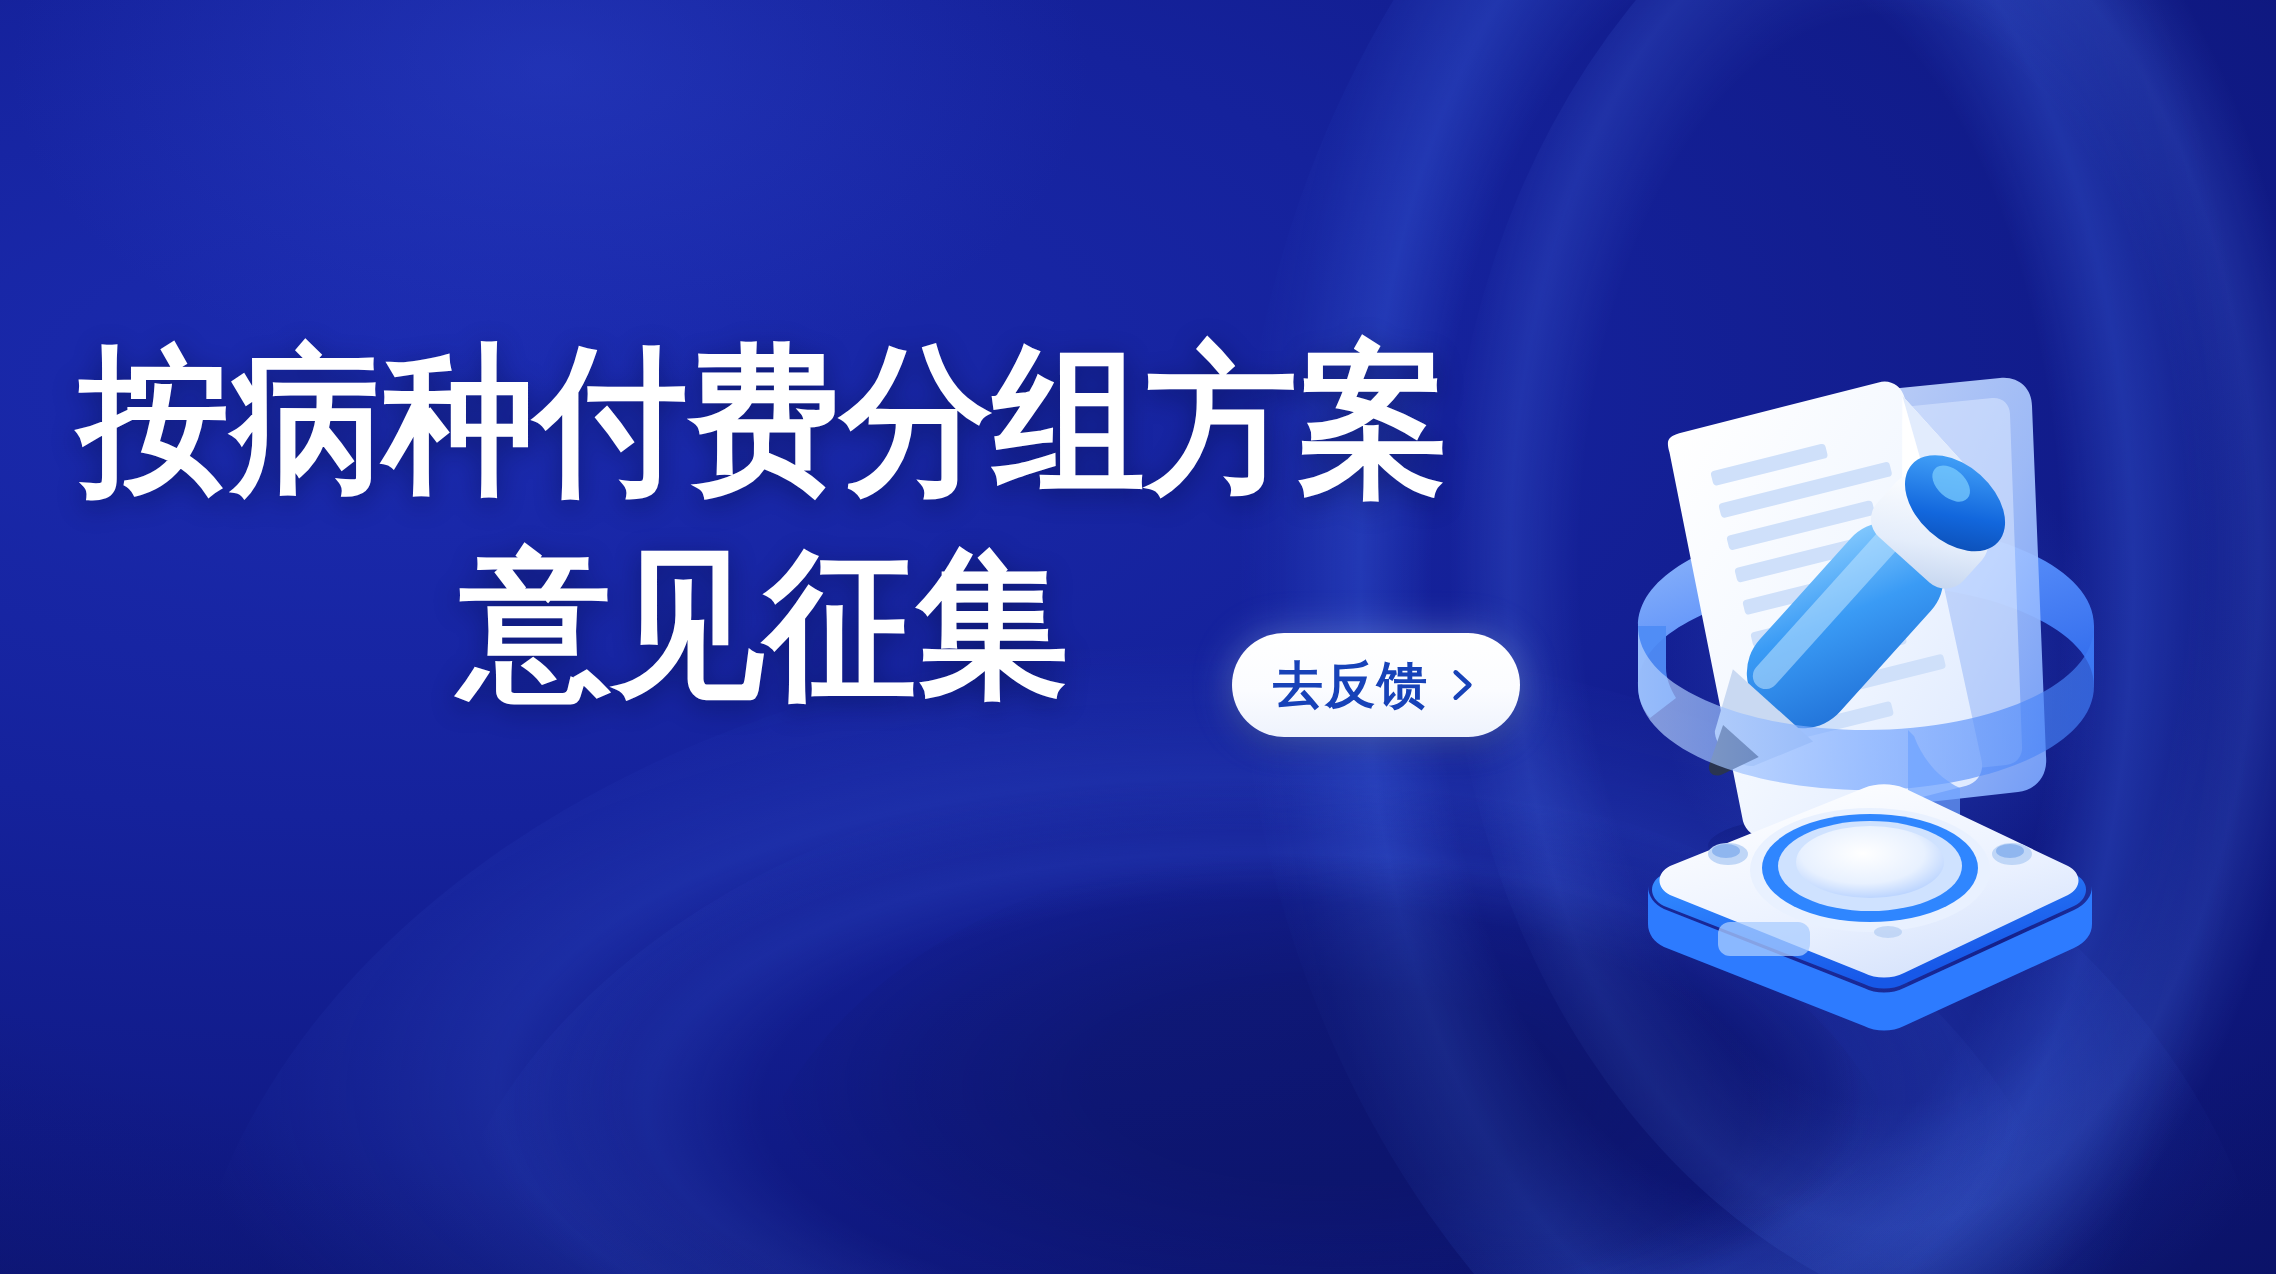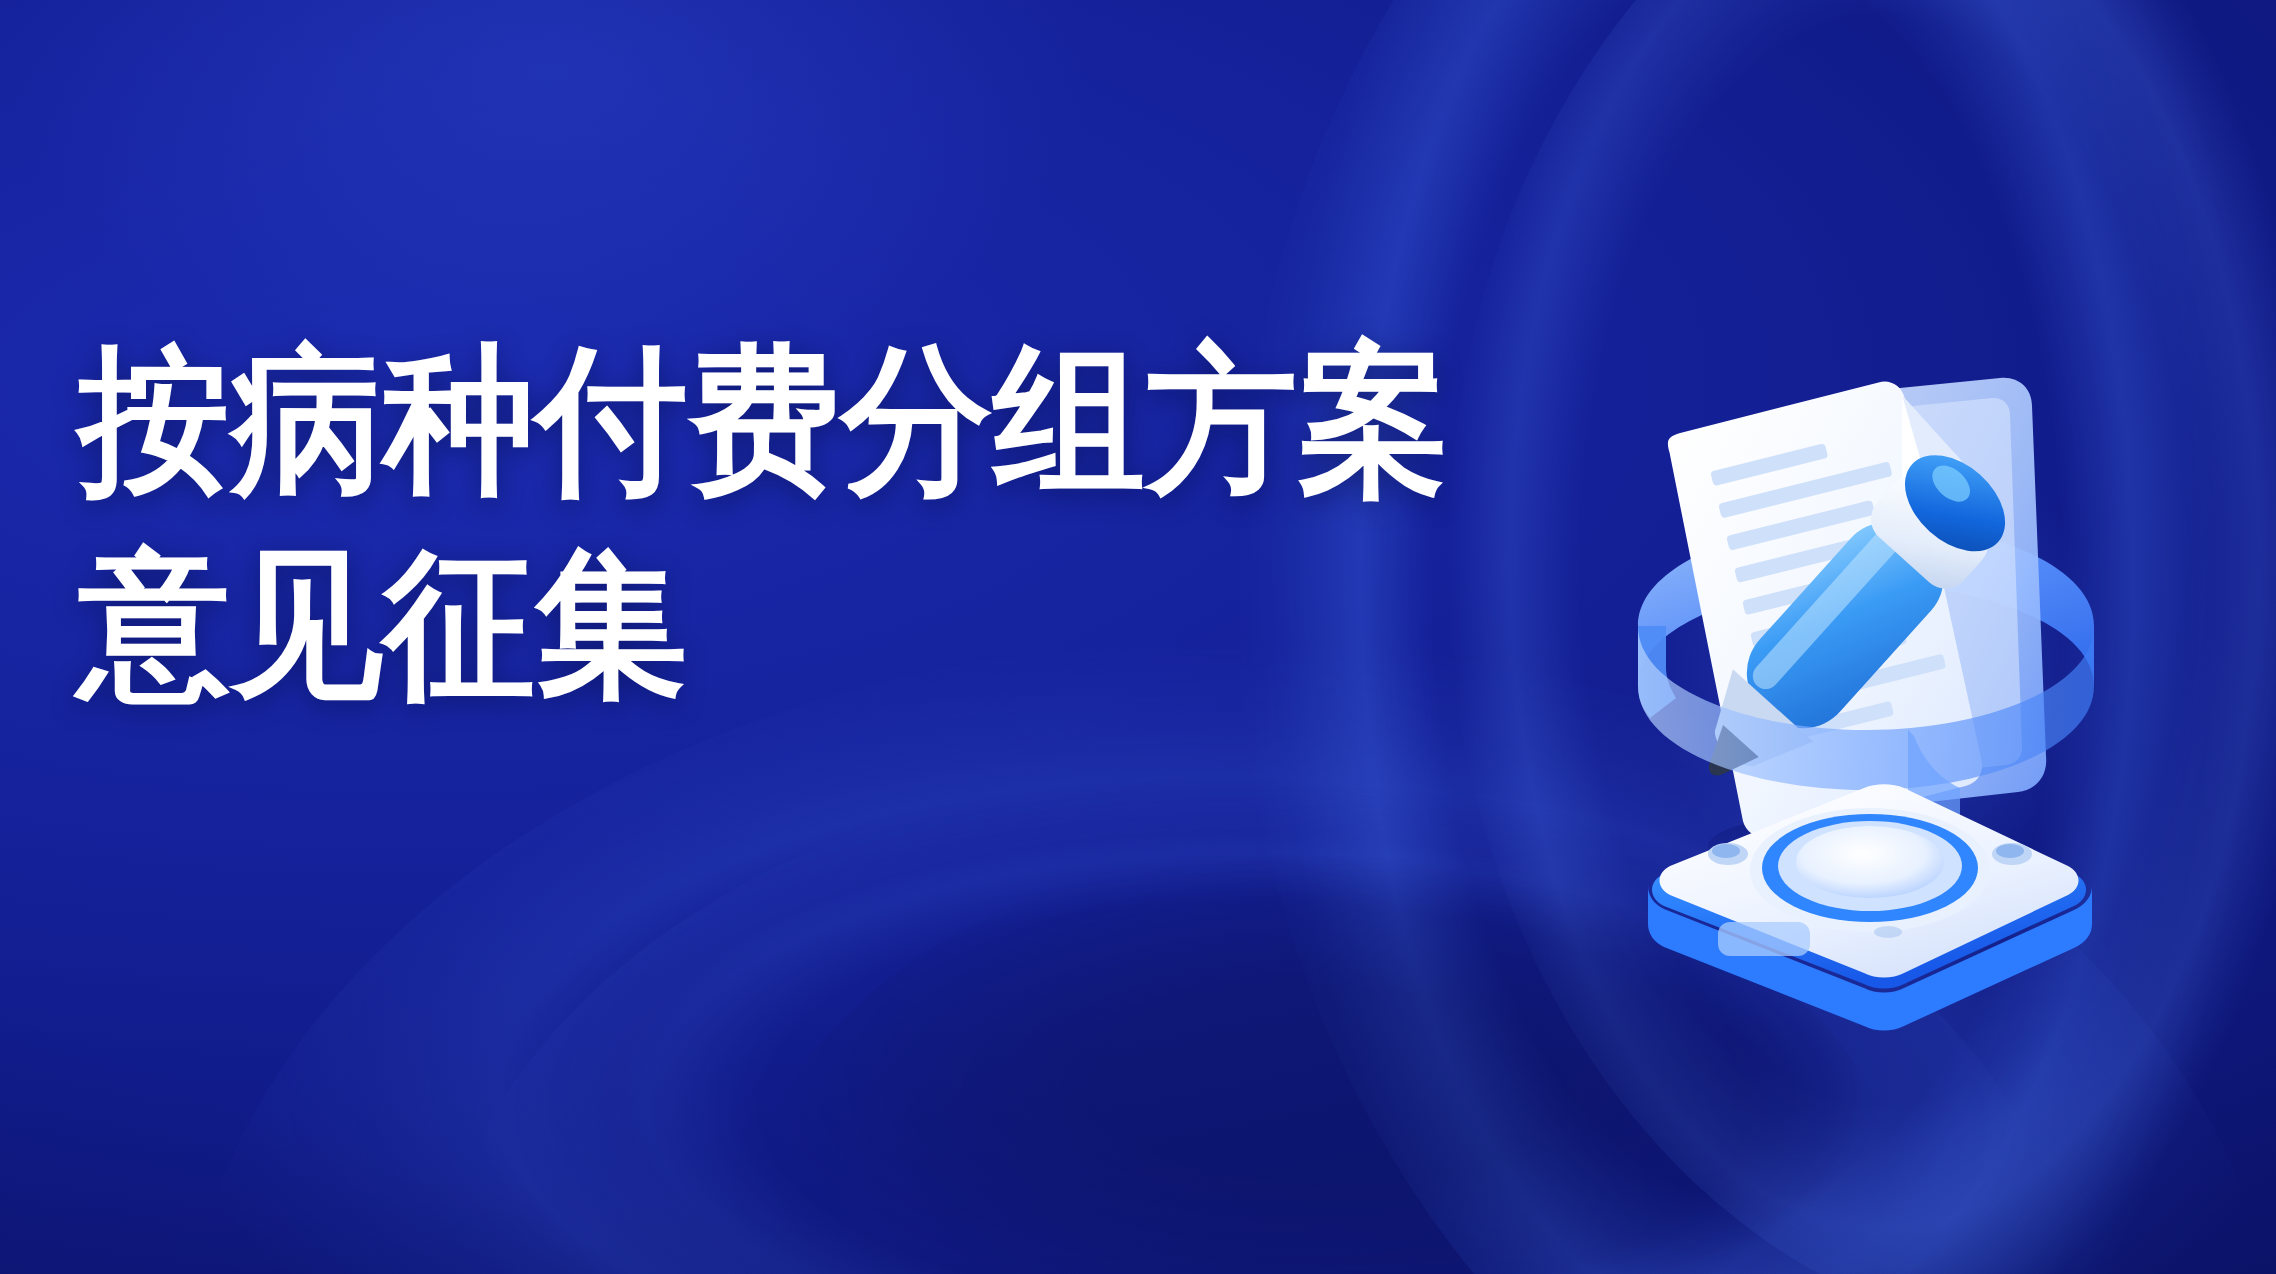--- a/index.html
+++ b/index.html
@@ -5,20 +5,21 @@
   * { margin:0; padding:0; box-sizing:border-box; }
   html,body { width:2276px; height:1274px; overflow:hidden; background:#0d1a7a; }
   body { font-family:"Liberation Sans","DejaVu Sans",sans-serif; }
 
   .banner{
     position:relative;
     width:2276px; height:1274px;
     overflow:hidden;
     background:
       radial-gradient(120% 90% at 18% 30%, #1b2bb0 0%, #15229c 38%, #101a86 68%, #0c1470 100%);
+    text-align: center;
   }
 
   
   .bg-layer{ position:absolute; inset:0; overflow:hidden; pointer-events:none; }
 
   .arc{ position:absolute; border-radius:50%; border-style:solid; border-color:transparent; }
 
   
   .arc-right{
     width:1700px; height:2000px;
@@ -129,20 +130,26 @@
     <div class="arc arc-low2"></div>
     <div class="arc arc-low3"></div>
     <div class="vignette"></div>
   </div>
 
   <div class="headline">
     <span class="line">按病种付费分组方案</span>
     <span class="line">意见征集</span>
   </div>
 
+  <div class="cta" role="button">
+    <span class="cta-label">去反馈</span>
+    <svg class="cta-chev" viewBox="0 0 32 32" aria-hidden="true">
+      <path d="M10 4 L23 16 L10 28" fill="none" stroke="#1742b8" stroke-width="4.2" stroke-linecap="round" stroke-linejoin="round"></path>
+    </svg>
+  </div>
 
   <div class="halo"></div>
 
   <div class="illus">
     <svg viewBox="0 0 520 700" xmlns="http://www.w3.org/2000/svg">
       <defs>
         <linearGradient id="gFolder" x1="0" y1="0" x2="1" y2="1">
           <stop offset="0%" stop-color="#cfe0ff"></stop>
           <stop offset="55%" stop-color="#a9c7ff"></stop>
           <stop offset="100%" stop-color="#7aa6ff"></stop>

